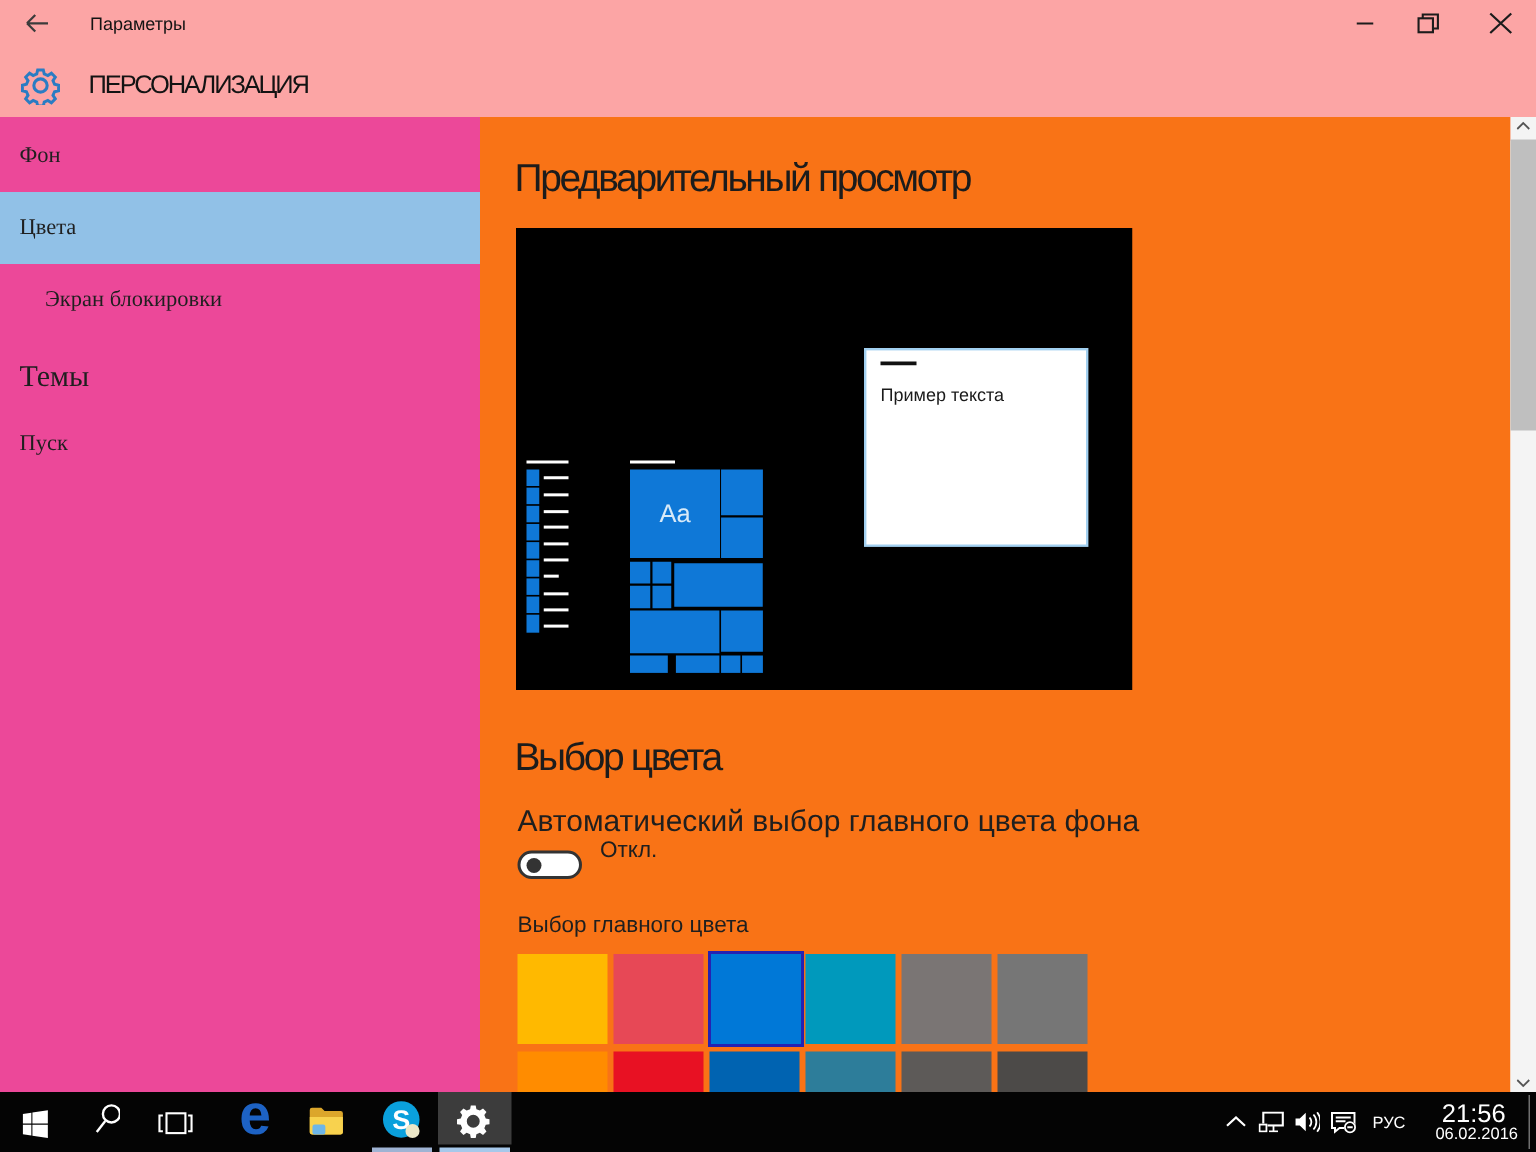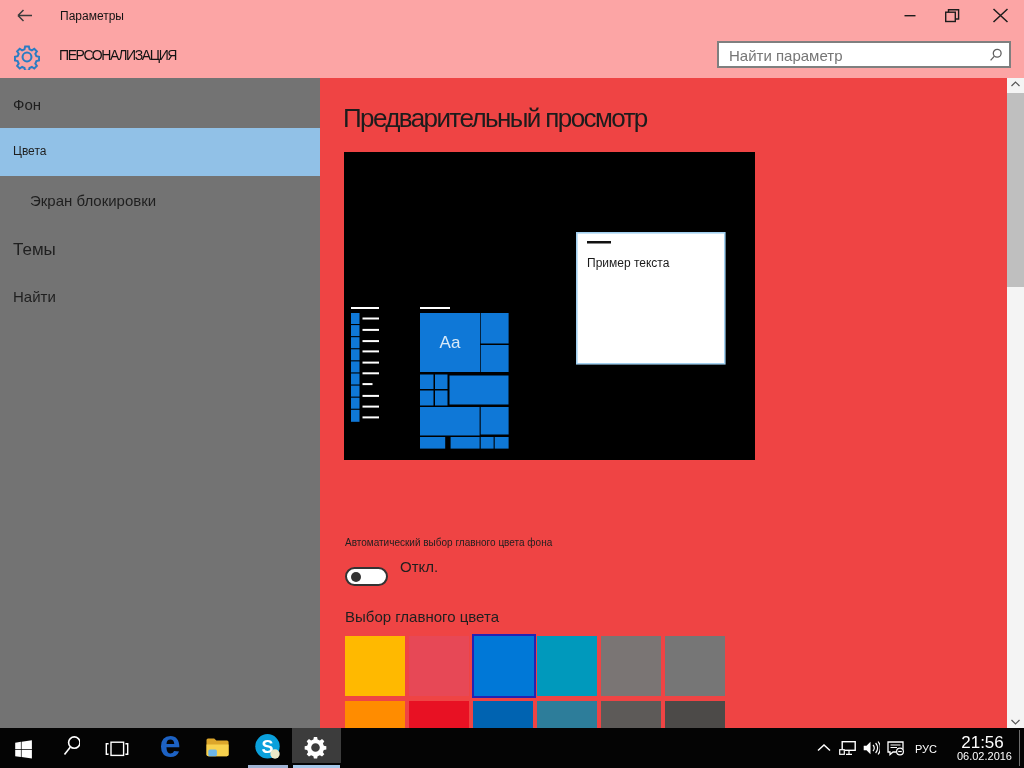--- a/index.html
+++ b/index.html
@@ -24,41 +24,34 @@
   <svg class="abs" style="left:992px;top:8px;" width="17" height="15" viewBox="0 0 17 15">
     <path d="M1.5 1 L15.5 14 M15.5 1 L1.5 14" stroke="#1c1c1c" stroke-width="1.5" fill="none"></path>
   </svg>
 
   <svg class="abs" style="left:14px;top:44px;" width="26" height="26" viewBox="0 0 24 24">
     <g stroke="#2a7cc3" stroke-width="1.9" fill="none">
       <path d="M10.2 2 h3.6 l.6 2.6 2.3 1 2.3-1.5 2.5 2.5 -1.5 2.3 1 2.3 2.6.6 v3.6 l-2.6.6 -1 2.3 1.5 2.3 -2.5 2.5 -2.3-1.5 -2.3 1 -.6 2.6 h-3.6 l-.6-2.6 -2.3-1 -2.3 1.5 -2.5-2.5 1.5-2.3 -1-2.3 -2.6-.6 v-3.6 l2.6-.6 1-2.3 -1.5-2.3 2.5-2.5 2.3 1.5 2.3-1 z" transform="scale(0.96) translate(0.5,0.5)"></path>
       <circle cx="12" cy="12" r="4.1"></circle>
     </g>
   </svg>
-  <div class="abs" style="left:59px;top:46.5px;font-size:14px;letter-spacing:-1.4px;color:#131313;">ПЕРСОНАЛИЗАЦИЯ</div>
-
-  <div class="abs" style="left:717px;top:41px;width:290px;height:23px;background:#fff;border:2px solid #7f7f7f;">
-    <div class="abs" style="left:10px;top:4px;font-size:15px;color:#767676;">Найти параметр</div>
-    <svg class="abs" style="left:270px;top:5px;" width="14" height="14" viewBox="0 0 14 14">
-      <circle cx="8.2" cy="5.2" r="3.9" stroke="#5f5f5f" stroke-width="1.3" fill="none"></circle>
-      <path d="M5.2 8.4 L1.6 12.4" stroke="#5f5f5f" stroke-width="1.3" fill="none"></path>
-    </svg>
-  </div>
-</div>
-
-<div class="abs" style="left:0;top:78px;width:320px;height:650px;background:#737373;">
+  <div class="abs" style="left:59px;top:46.5px;font-size:17px;letter-spacing:-1.4px;color:#131313;">ПЕРСОНАЛИЗАЦИЯ</div>
+
+</div>
+
+<div class="abs" style="left:0;top:78px;width:320px;height:650px;background:#ec4899;font-family:Liberation Serif, serif;">
   <div class="abs" style="left:0;top:50px;width:320px;height:48px;background:#91c1e7;"></div>
   <div class="abs" style="left:13px;top:18px;font-size:15px;color:#1f1f1f;">Фон</div>
-  <div class="abs" style="left:13px;top:66px;font-size:12px;color:#1f1f1f;">Цвета</div>
+  <div class="abs" style="left:13px;top:66px;font-size:15px;color:#1f1f1f;">Цвета</div>
   <div class="abs" style="left:30px;top:114px;font-size:15px;color:#1f1f1f;">Экран блокировки</div>
-  <div class="abs" style="left:13px;top:162px;font-size:17px;color:#1f1f1f;">Темы</div>
-  <div class="abs" style="left:13px;top:210px;font-size:15px;color:#1f1f1f;">Найти</div>
-</div>
-
-<div class="abs" style="left:320px;top:78px;width:687px;height:650px;background:#ef4444;">
+  <div class="abs" style="left:13px;top:162px;font-size:20px;color:#1f1f1f;">Темы</div>
+  <div class="abs" style="left:13px;top:210px;font-size:15px;color:#1f1f1f;">Пуск</div>
+</div>
+
+<div class="abs" style="left:320px;top:78px;width:687px;height:650px;background:#f97316;">
   <div class="abs" style="left:23px;top:25px;font-size:26px;letter-spacing:-1.6px;color:#1c1c1c;">Предварительный просмотр</div>
 
   <svg class="abs" style="left:24px;top:74px;" width="411" height="308" viewBox="0 0 411 308">
     <rect width="411" height="308" fill="#000"></rect>
 
     <rect x="7" y="155" width="28" height="2" fill="#fff"></rect>
     <g fill="#0f78d7">
       <rect x="7" y="161" width="8.5" height="11"></rect>
         <rect x="7" y="173.1" width="8.5" height="11"></rect>
       <rect x="7" y="185.2" width="8.5" height="11"></rect>
@@ -99,21 +92,22 @@
       <rect x="136.7" y="285" width="12.9" height="11.6"></rect>
       <rect x="150.7" y="285" width="13.9" height="11.6"></rect>
     </g>
     <text x="106" y="196" font-size="17" fill="#d8eaf8" text-anchor="middle" font-family="Liberation Sans">Aa</text>
 
     <rect x="232.8" y="80.8" width="148" height="131" fill="#fff" stroke="#a2d0f0" stroke-width="1.6"></rect>
     <rect x="243" y="89" width="24" height="2.5" fill="#111"></rect>
     <text x="243" y="115" font-size="12" fill="#1a1a1a" font-family="Liberation Sans">Пример текста</text>
   </svg>
 
-  <div class="abs" style="left:25px;top:459px;font-size:10px;color:#1f1f1f;">Автоматический выбор главного цвета фона</div>
+  <div class="abs" style="left:23px;top:411px;font-size:26px;letter-spacing:-1.6px;color:#1c1c1c;">Выбор цвета</div>
+  <div class="abs" style="left:25px;top:459px;font-size:20px;color:#1f1f1f;">Автоматический выбор главного цвета фона</div>
 
   <div class="abs" style="left:25px;top:489px;width:39px;height:15px;border:2px solid #333;border-radius:10px;background:#fff;">
     <div class="abs" style="left:4px;top:2.5px;width:10px;height:10px;border-radius:50%;background:#333;"></div>
   </div>
   <div class="abs" style="left:80px;top:480px;font-size:15px;color:#1f1f1f;">Откл.</div>
   <div class="abs" style="left:25px;top:530px;font-size:15px;color:#1f1f1f;">Выбор главного цвета</div>
 
   <div class="abs" style="left:25px;top:558px;width:60px;height:60px;background:#ffb900;"></div>
   <div class="abs" style="left:89px;top:558px;width:60px;height:60px;background:#e74856;"></div>
   <div class="abs" style="left:152px;top:556px;width:64px;height:64px;border:2px solid #2522b2;background:#0078d7;box-sizing:border-box;"></div>

